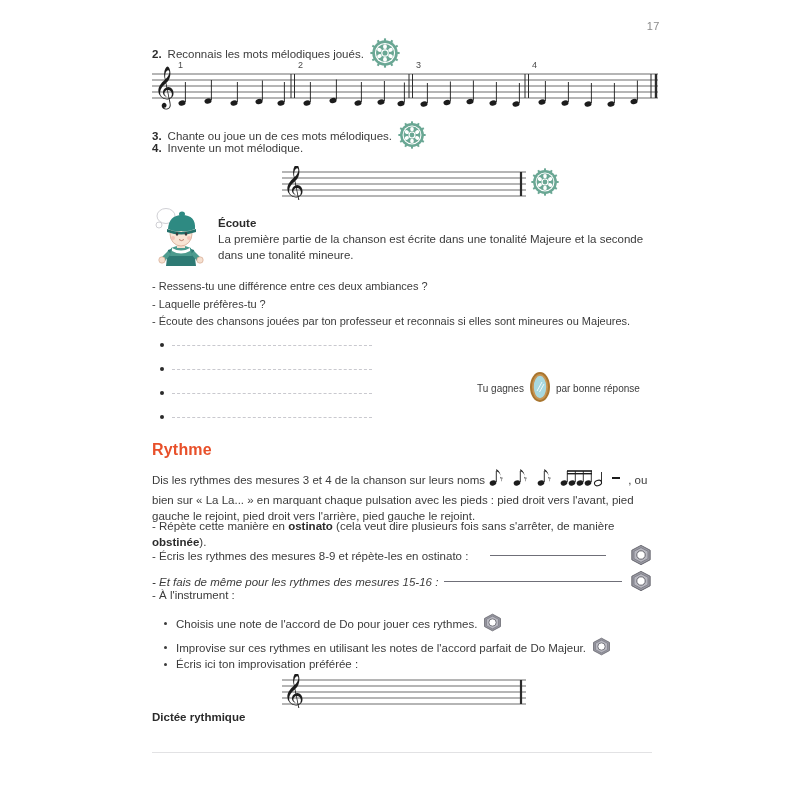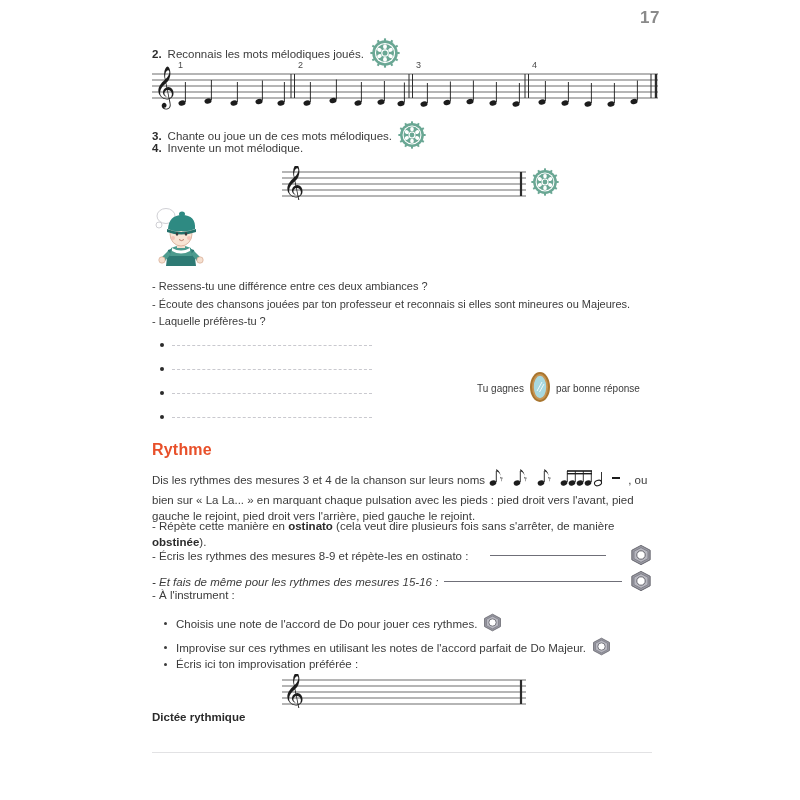--- a/index.html
+++ b/index.html
@@ -12,25 +12,24 @@
   }
   .page {
     position: relative;
     width: 800px; height: 800px;
     overflow: hidden;
   }
 
   
   .page-number {
     position: absolute;
-    top: 8px; right: 140px;
-    font-size: 17px;
+    top: 20px; right: 140px;
+    font-size: 11px;
     color: #8a8a8a;
     letter-spacing: .5px;
-    font-weight: bold;
   }
   .num { font-weight: bold; color: #2b2b2b; }
   b, strong { font-weight: bold; color: #2b2b2b; }
 
   
   .task {
     position: absolute;
     left: 152px;
     font-size: 11.5px;
     display: flex;
@@ -441,26 +440,30 @@
 
         <ellipse cx="25" cy="28" rx="1.3" ry="1.7" fill="#3b3b3b"></ellipse>
         <ellipse cx="34" cy="28" rx="1.3" ry="1.7" fill="#3b3b3b"></ellipse>
 
         <circle cx="21" cy="32" r="2" fill="#f4b9ae" opacity="0.75"></circle>
         <circle cx="37" cy="32" r="2" fill="#f4b9ae" opacity="0.75"></circle>
 
         <path d="M27 33.5 Q29.5 35.8 32 33.5" stroke="#b5715c" stroke-width="0.9" fill="none"></path>
       </svg>
     </div>
+    <div class="ecoute-text">
+      <div class="ecoute-title">Écoute</div>
+      <div class="ecoute-body">La première partie de la chanson est écrite dans une tonalité Majeure et la seconde dans une tonalité mineure.</div>
+    </div>
   </div>
 
   <div class="qlist">
     <div>- Ressens-tu une différence entre ces deux ambiances ?</div>
+    <div>- Laquelle préfères-tu ?</div>
     <div>- Écoute des chansons jouées par ton professeur et reconnais si elles sont mineures ou Majeures.</div>
-    <div>- Laquelle préfères-tu ?</div>
   </div>
 
   <div class="answers">
     <div class="ans-row">
       <span class="ans-bullet"></span>
       <span class="ans-line"></span>
     </div>
     <div class="ans-row">
       <span class="ans-bullet"></span>
       <span class="ans-line"></span>

